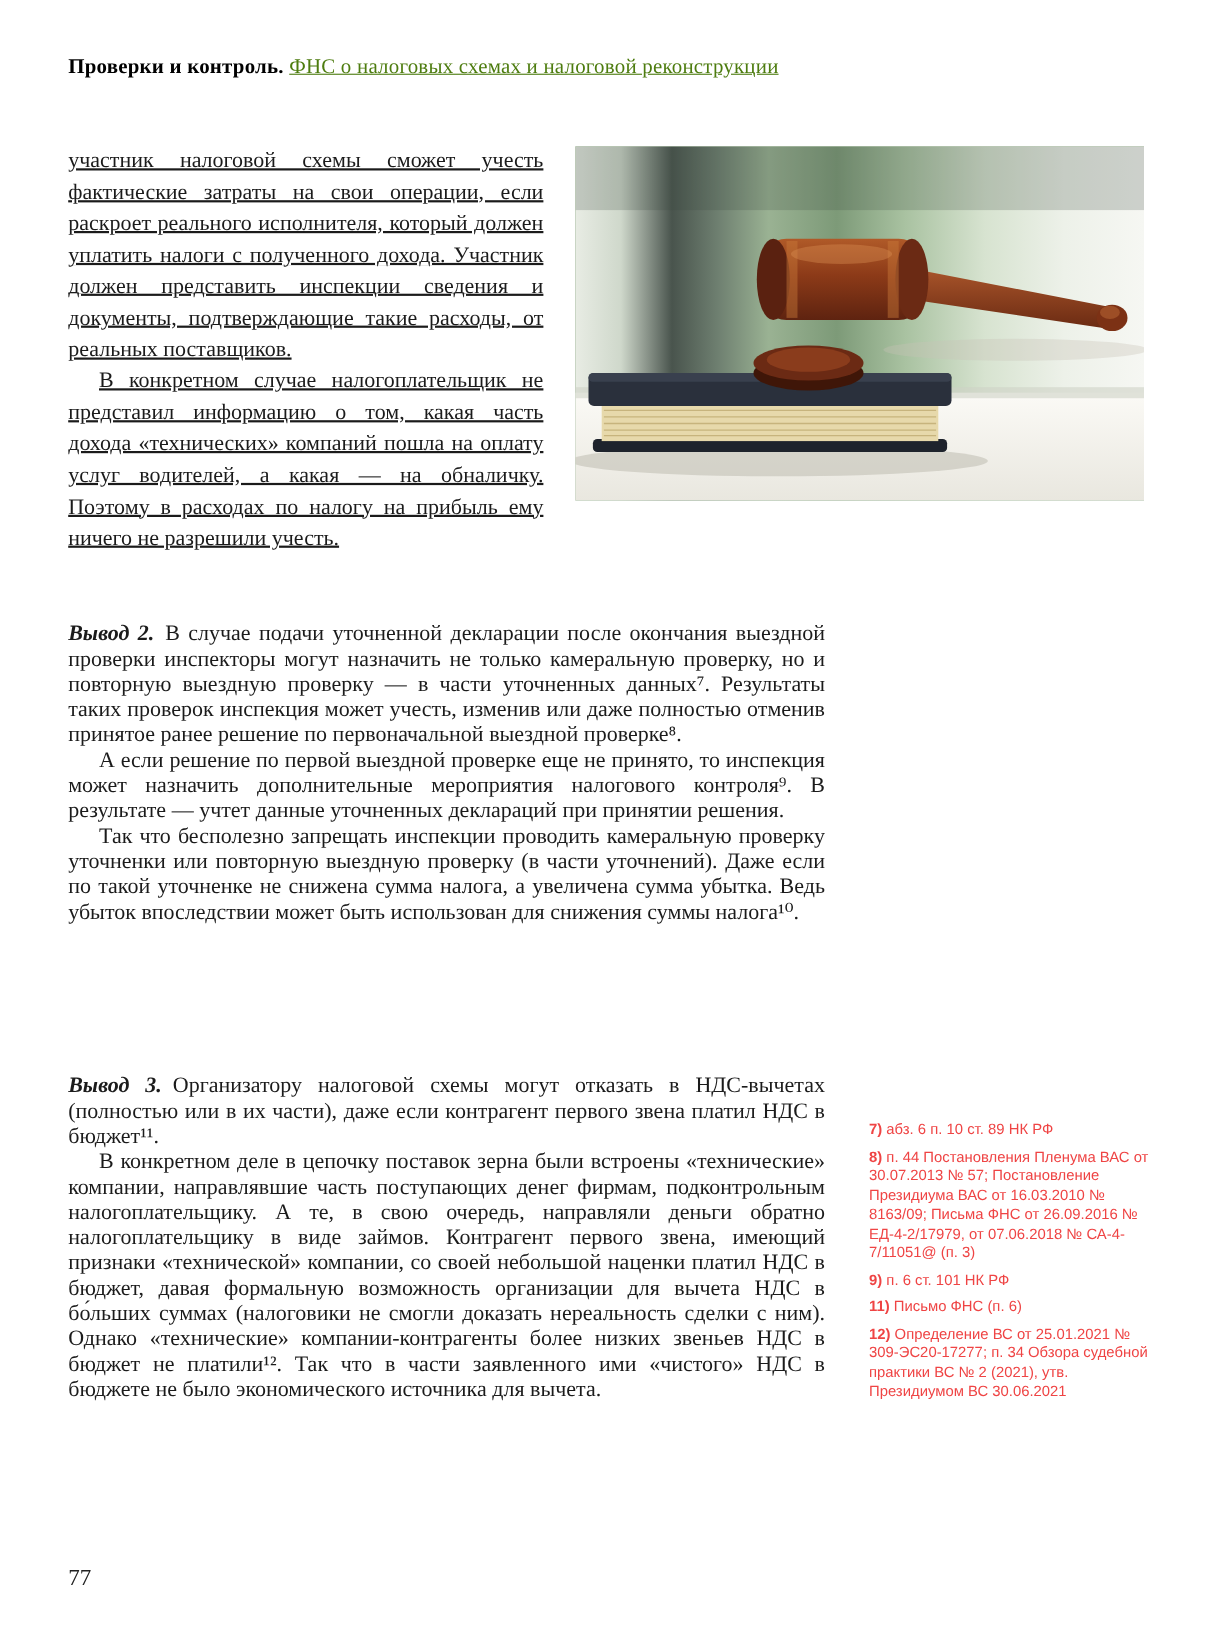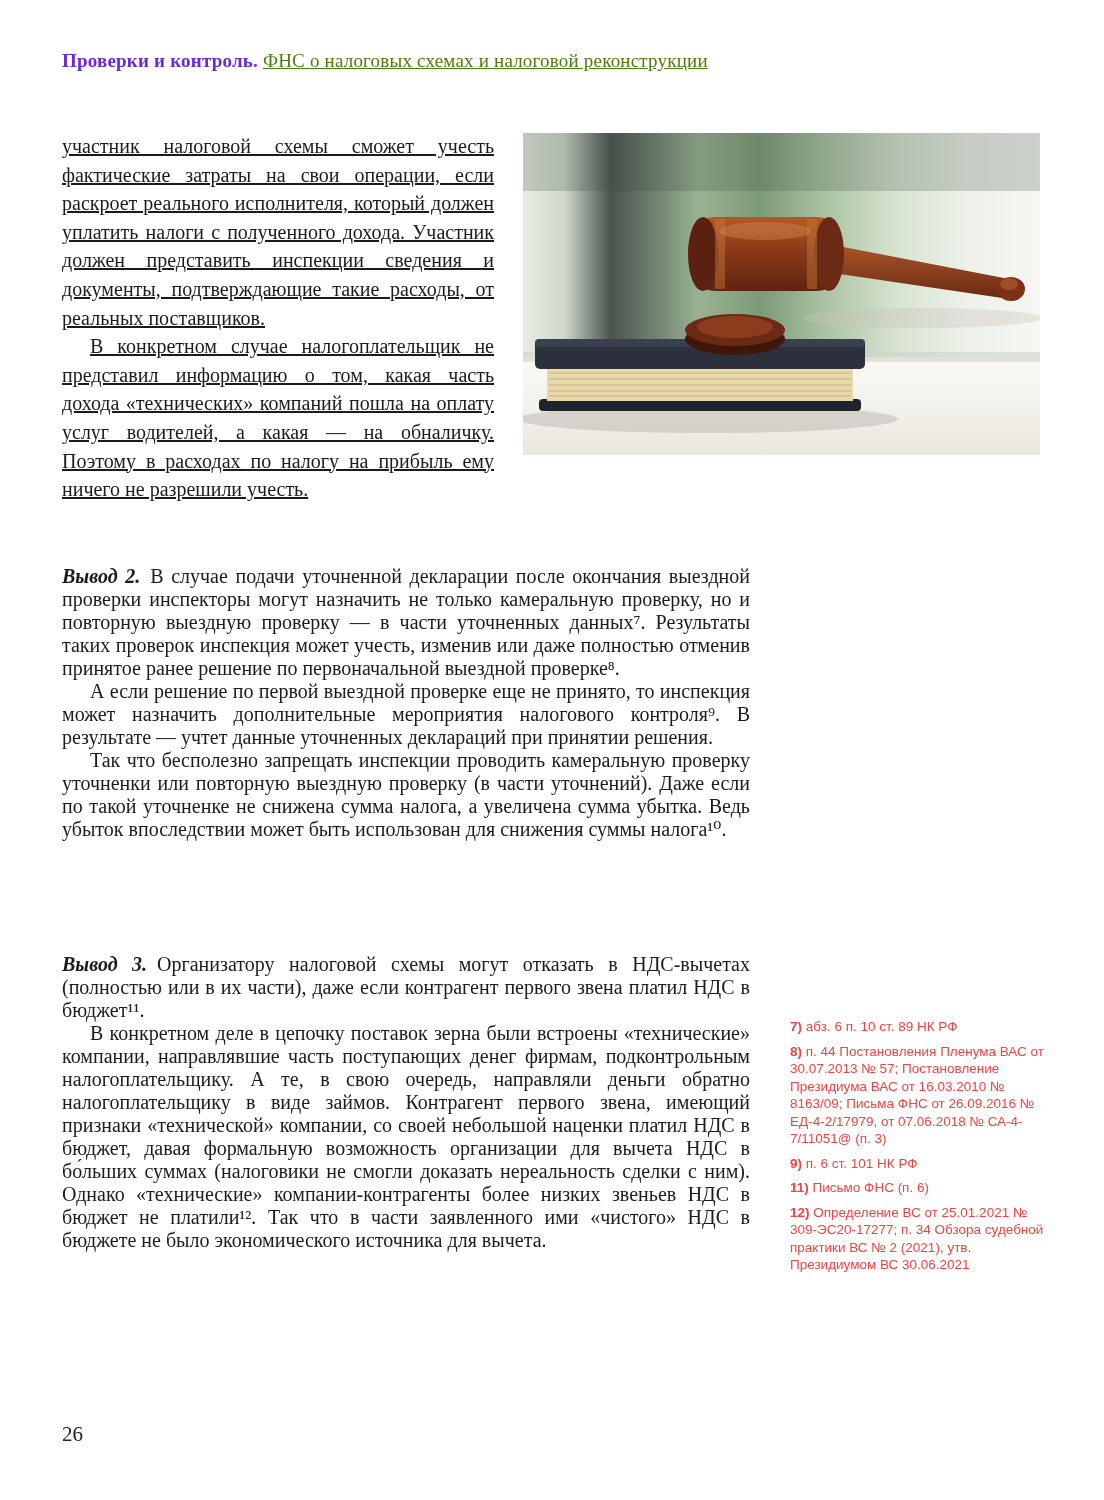--- a/index.html
+++ b/index.html
@@ -5,21 +5,21 @@
   * { margin:0; padding:0; box-sizing:border-box; }
   html, body { background:#ffffff; }
   body {
     width:1104px; height:1500px;
     font-family:"Liberation Serif","DejaVu Serif",serif;
     color:#1b1b1b;
   }
   .page { position:relative; width:1104px; height:1500px; background:#ffffff; overflow:hidden; }
 
   .pg-header { position:absolute; left:62px; top:50px; width:990px; font-size:19px; letter-spacing:0.2px; }
-  .rubric { color:#6d28d9; font-weight:bold; }
+  .rubric { color:#000000; font-weight:bold; }
   .art-title { color:#4d7c0f;text-decoration:underline; }
 
   .intro-col {
     position:absolute; left:62px; top:132px; width:432px;
     font-size:20px; line-height:28.6px; text-align:justify;
     hyphens:auto;text-decoration:underline; -webkit-hyphens:auto;
   }
   .para { text-indent:28px; }
   .para.noindent { text-indent:0; }
 
@@ -31,21 +31,21 @@
     font-family:"Liberation Sans","DejaVu Sans",sans-serif;
     font-size:13.5px; line-height:19px; color:#3b3b3b;
   }
 
   .concl {
     position:absolute; left:62px; width:688px;
     font-size:20px; line-height:23px; text-align:justify;
     hyphens:auto; -webkit-hyphens:auto;
   }
   .c2 { top:565px; }
-  .c3 { top:953px; }
+  .c3 { top:976px; }
   .lead { font-style:italic; font-weight:bold; margin-right:10px; }
 
   .footnotes {
     position:absolute; left:790px; top:1018px; width:254px;
     font-family:"Liberation Sans","DejaVu Sans",sans-serif;
     font-size:13.5px; line-height:17.5px; color:#ef4444;
   }
   .fn { margin-bottom:7px; }
   .fn b { font-weight:bold; }
 
@@ -141,15 +141,15 @@
   </section>
 
   <aside class="footnotes">
     <p class="fn"><b>7)</b> <span>абз. 6 п. 10 ст. 89 НК РФ</span></p>
     <p class="fn"><b>8)</b> <span>п. 44 Постановления Пленума ВАС от 30.07.2013 № 57; Постановление Президиума ВАС от 16.03.2010 № 8163/09; Письма ФНС от 26.09.2016 № ЕД-4-2/17979, от 07.06.2018 № СА-4-7/11051@ (п. 3)</span></p>
     <p class="fn"><b>9)</b> <span>п. 6 ст. 101 НК РФ</span></p>
     <p class="fn"><b>11)</b> <span>Письмо ФНС (п. 6)</span></p>
     <p class="fn"><b>12)</b> <span>Определение ВС от 25.01.2021 № 309-ЭС20-17277; п. 34 Обзора судебной практики ВС № 2 (2021), утв. Президиумом ВС 30.06.2021</span></p>
   </aside>
 
-  <div class="page-num">26</div>
+  <div class="page-num">77</div>
 
 </div>
 
 </body></html>

